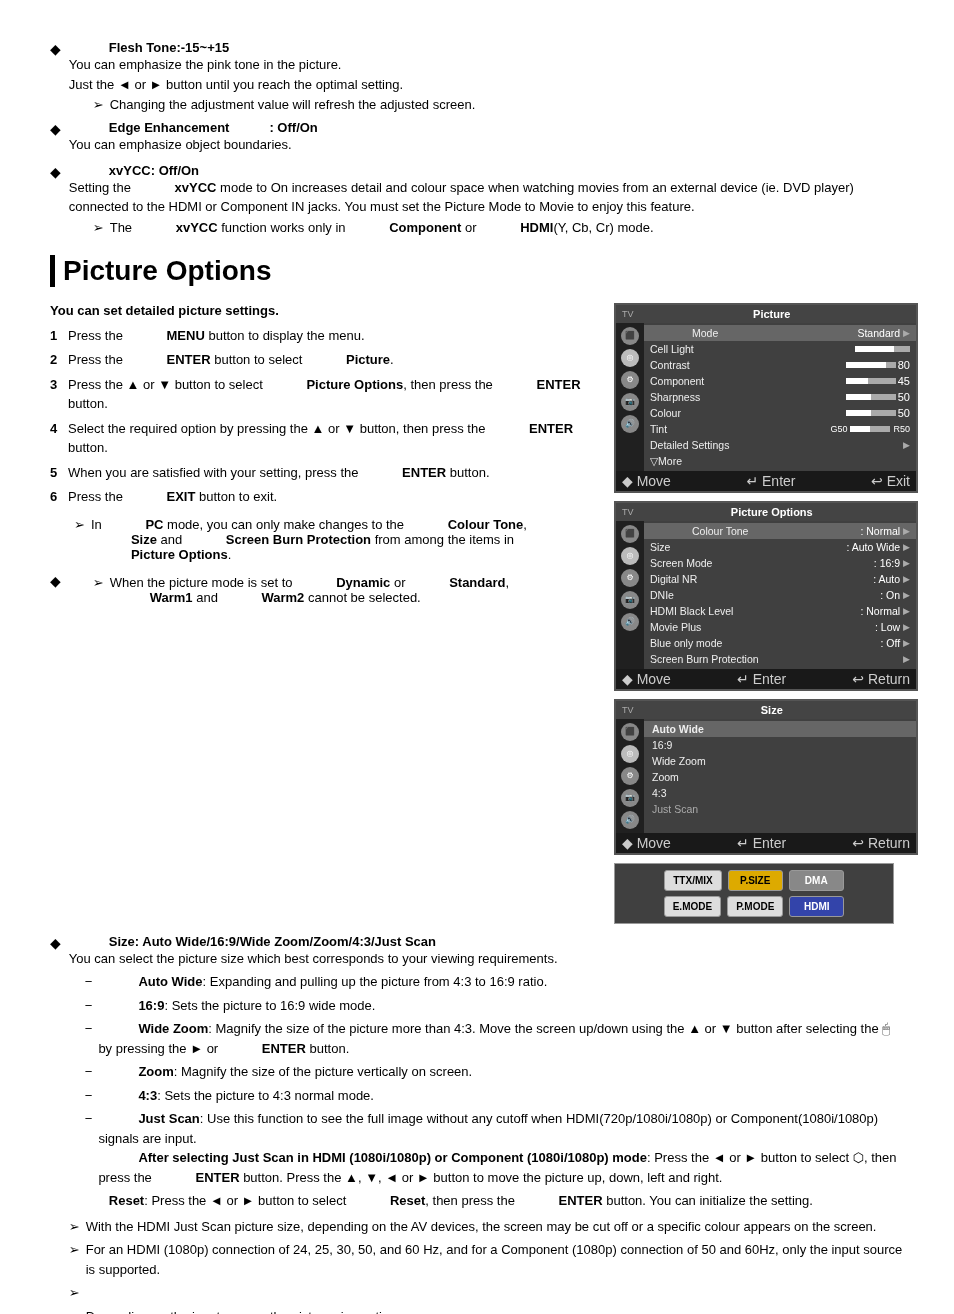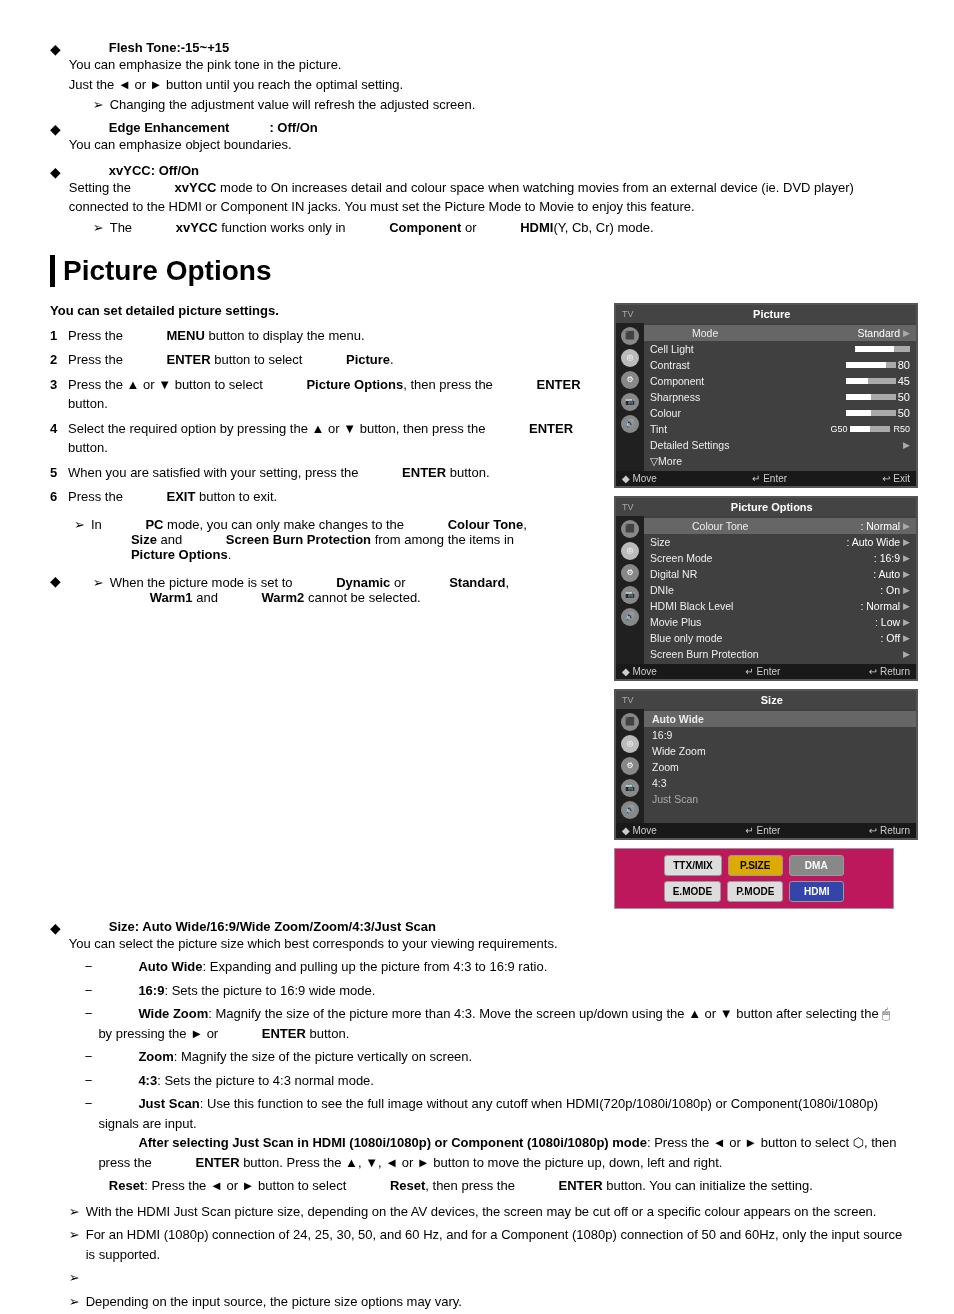--- a/index.html
+++ b/index.html
@@ -221,38 +221,38 @@
     }
     .tv-bar-num {
       font-size: 11px;
       color: #fff;
     }
     .tv-footer {
       background: rgba(0,0,0,0.6);
       padding: 2px 6px;
       display: flex;
       justify-content: space-between;
-      font-size: 10px;
+      font-size: 14px;
       color: #ccc;
     }
 
     
     .tv-size-item {
       padding: 2px 8px;
       font-size: 10.5px;
       color: #eee;
     }
     .tv-size-item.active {
       background: rgba(255,255,255,0.2);
       font-weight: bold;
     }
 
     
     .remote-buttons {
-      background: #be185d;
+      background: #404040;
       border: 1px solid #999;
       padding: 6px 10px;
       width: 280px;
       display: flex;
       flex-direction: column;
       gap: 5px;
     }
     .remote-row {
       display: flex;
       gap: 6px;

